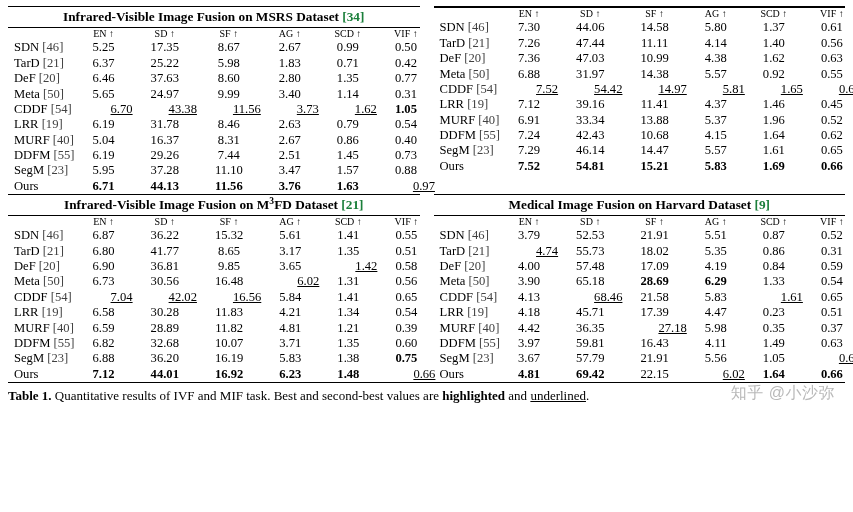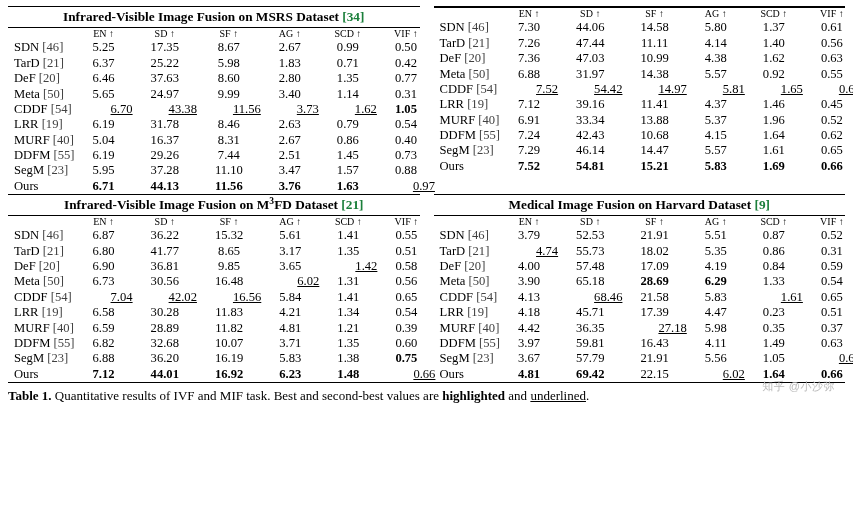--- a/index.html
+++ b/index.html
@@ -89,23 +89,23 @@
     font-size: 13px;
     text-align: left;
     padding-top: 5px;
     line-height: 1.25;
   }
   .caption .bold { font-weight: bold; }
   .caption .under { text-decoration: underline; }
   .wm {
     position: absolute;
     right: 10px;
-    bottom: 10px;
+    bottom: 1px;
     font-family: "Liberation Sans", sans-serif;
-    font-size: 11px;
+    font-size: 16px;
     color: #b9b9b9;
     letter-spacing: 0.5px;
   }
   sup { font-size: 0.72em; vertical-align: super; line-height: 0; }
 </style>
 </head>
 <body>
 
 <div class="page">
 

